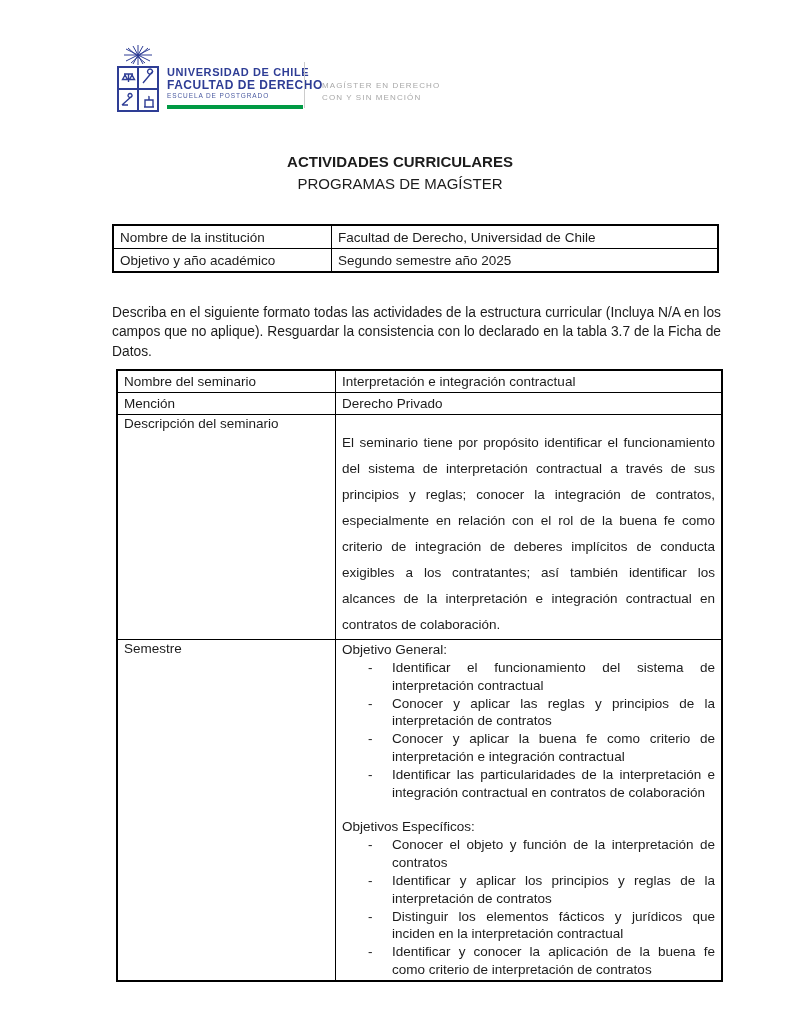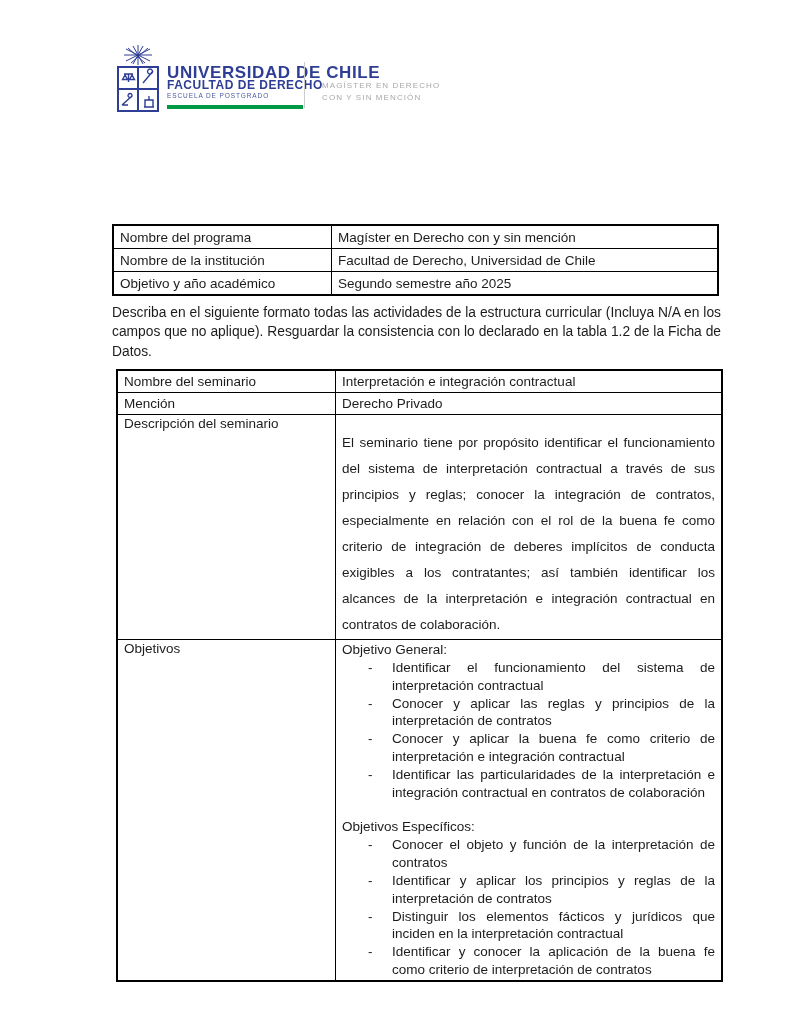--- a/index.html
+++ b/index.html
@@ -5,21 +5,21 @@
   html,body { margin:0; padding:0; background:#888; }
   .page {
     position:relative; width:800px; height:1035px; margin:0 auto;
     background:#ffffff; overflow:hidden;
     font-family:"Liberation Sans", sans-serif; color:#1c1c1c;
   }
 
   
   .logo-row { position:absolute; left:115px; top:44px; display:flex; align-items:flex-start; }
   .brand-text { margin-left:6px; padding-top:22px; color:#2e3d95; }
-  .brand-uni { font-size:17px; font-weight:bold; letter-spacing:.6px; line-height:13px; }
+  .brand-uni { font-size:11px; font-weight:bold; letter-spacing:.6px; line-height:13px; }
   .brand-fac { font-size:12px; font-weight:bold; letter-spacing:.5px; line-height:12px; }
   .brand-school { font-size:6.5px; letter-spacing:.9px; line-height:9px; color:#4a5aa0; }
   .green-bar { width:136px; height:3.5px; background:#009a44; margin-top:5px; }
   .header-divider { position:absolute; left:304px; top:62px; height:46px; width:0;
     border-left:1.5px solid #cccccc; }
   .tagline { position:absolute; left:322px; top:80px; font-size:8px; color:#a8a8a8;
     letter-spacing:1.1px; line-height:11.5px; }
 
   
   .doc-title { position:absolute; top:151px; left:0; width:800px; text-align:center;
@@ -91,58 +91,58 @@
       <div class="brand-school">ESCUELA DE POSTGRADO</div>
       <div class="green-bar"></div>
     </div>
   </div>
   <div class="header-divider"></div>
   <div class="tagline">
     <div>MAGÍSTER EN DERECHO</div>
     <div>CON Y SIN MENCIÓN</div>
   </div>
 
+  <div class="doc-title">
+    <div class="t1">ACTIVIDADES CURRICULARES</div>
+    <div class="t2">PROGRAMAS DE MAGÍSTER</div>
+  </div>
 
   <table class="grid info-table">
     <tbody>
-      <tr>
-        <td class="col-label">Nombre del programa</td>
-        <td>Magíster en Derecho con y sin mención</td>
-      </tr>
       <tr>
         <td class="col-label">Nombre de la institución</td>
         <td>Facultad de Derecho, Universidad de Chile</td>
       </tr>
       <tr>
         <td class="col-label">Objetivo y año académico</td>
         <td>Segundo semestre año 2025</td>
       </tr>
     </tbody>
   </table>
 
-  <div class="instructions">Describa en el siguiente formato todas las actividades de la estructura curricular (Incluya N/A en los campos que no aplique). Resguardar la consistencia con lo declarado en la tabla 1.2 de la Ficha de Datos.</div>
+  <div class="instructions">Describa en el siguiente formato todas las actividades de la estructura curricular (Incluya N/A en los campos que no aplique). Resguardar la consistencia con lo declarado en la tabla 3.7 de la Ficha de Datos.</div>
 
   <table class="grid seminar-table">
     <tbody>
       <tr>
         <td class="col-label short">Nombre del seminario</td>
         <td class="short">Interpretación e integración contractual</td>
       </tr>
       <tr>
         <td class="col-label short">Mención</td>
         <td class="short">Derecho Privado</td>
       </tr>
       <tr class="desc-row">
         <td class="col-label tall">Descripción del seminario</td>
         <td class="tall">
           <div class="desc-par">El seminario tiene por propósito identificar el funcionamiento del sistema de interpretación contractual a través de sus principios y reglas; conocer la integración de contratos, especialmente en relación con el rol de la buena fe como criterio de integración de deberes implícitos de conducta exigibles a los contratantes; así también identificar los alcances de la interpretación e integración contractual en contratos de colaboración.</div>
         </td>
       </tr>
       <tr class="obj-row">
-        <td class="col-label tall">Objetivos</td>
+        <td class="col-label tall">Semestre</td>
         <td class="tall">
           <div class="obj-block">
             <div class="obj-heading">Objetivo General:</div>
             <ul class="dash">
               <li>Identificar el funcionamiento del sistema de interpretación contractual</li>
               <li>Conocer y aplicar las reglas y principios de la interpretación de contratos</li>
               <li>Conocer y aplicar la buena fe como criterio de interpretación e integración contractual</li>
               <li>Identificar las particularidades de la interpretación e integración contractual en contratos de colaboración</li>
             </ul>
             <div class="obj-heading specific">Objetivos Específicos:</div>

